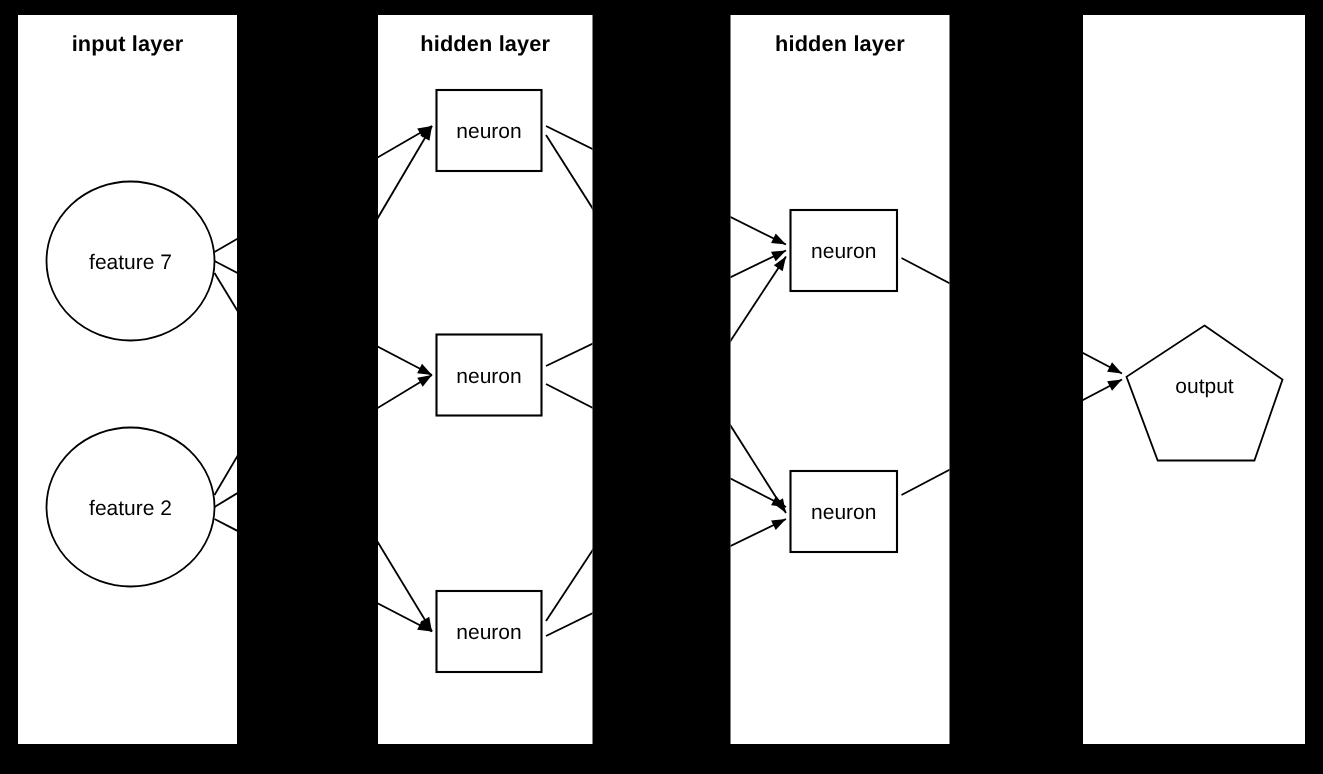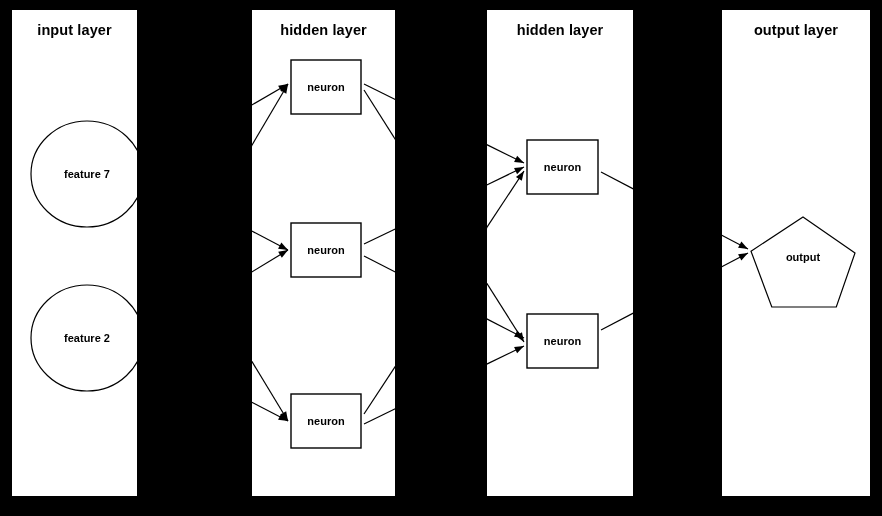--- a/index.html
+++ b/index.html
@@ -32,33 +32,32 @@
   }
   .panel-svg {
     position: absolute;
     left: 0;
     top: 0;
     overflow: visible;
   }
   .node-label {
     position: absolute;
     text-align: center;
-    font-size: 11px;
+    font-size: 14px;
     color: #000000;
     white-space: nowrap;
     transform: translate(-50%, -50%);
-    font-weight: bold;
   }
 </style>
 </head>
 <body>
 
 <div id="canvas" style="width: 882px; height: 516px; background: rgb(0, 0, 0);">
 
-<div class="layer-panel" style="left: 12px; top: 10px; width: 125px; height: 486px; background: rgb(255, 255, 255);">
+<div class="layer-panel" style="left: 12px; top: 10px; width: 146px; height: 486px; background: rgb(255, 255, 255);">
       <div class="layer-title" style="top: 12px;">input layer</div>
       <svg width="882" height="516" class="panel-svg" style="left: -12px; top: -10px; position: absolute;">
         <line x1="143" y1="168" x2="288" y2="84" stroke="#000000" stroke-width="1.2"></line>
         <line x1="143" y1="174" x2="288" y2="250" stroke="#000000" stroke-width="1.2"></line>
         <line x1="143" y1="182" x2="288" y2="421" stroke="#000000" stroke-width="1.2"></line>
         <line x1="143" y1="330" x2="288" y2="84" stroke="#000000" stroke-width="1.2"></line>
         <line x1="143" y1="338" x2="288" y2="250" stroke="#000000" stroke-width="1.2"></line>
         <line x1="143" y1="346" x2="288" y2="421" stroke="#000000" stroke-width="1.2"></line>
         <line x1="364" y1="84" x2="524" y2="163" stroke="#000000" stroke-width="1.2"></line>
         <line x1="364" y1="90" x2="524" y2="342" stroke="#000000" stroke-width="1.2"></line>
@@ -128,21 +127,20 @@
         <polygon points="524,346 517.131117888033,353.2676308747693 514.0437706750603,346.93461095072274" fill="#000000"></polygon>
         <line x1="601" y1="172" x2="748" y2="249" stroke="#000000" stroke-width="1.2"></line>
         <line x1="601" y1="330" x2="748" y2="253" stroke="#000000" stroke-width="1.2"></line>
         <rect x="527" y="140" width="71" height="54" fill="#ffffff" stroke="#000000" stroke-width="1.4"></rect>
         <rect x="527" y="314" width="71" height="54" fill="#ffffff" stroke="#000000" stroke-width="1.4"></rect>
       </svg>
       <div class="node-label" style="left: 75.5px; top: 157px;">neuron</div>
       <div class="node-label" style="left: 75.5px; top: 331px;">neuron</div>
     </div>
     <div class="layer-panel" style="left: 722px; top: 10px; width: 148px; height: 486px; background: rgb(255, 255, 255);">
-      <div class="layer-title" style="top: 12px;">output layer</div>
       <svg width="882" height="516" class="panel-svg" style="left: -722px; top: -10px; position: absolute;">
         <line x1="143" y1="168" x2="288" y2="84" stroke="#000000" stroke-width="1.2"></line>
         <line x1="143" y1="174" x2="288" y2="250" stroke="#000000" stroke-width="1.2"></line>
         <line x1="143" y1="182" x2="288" y2="421" stroke="#000000" stroke-width="1.2"></line>
         <line x1="143" y1="330" x2="288" y2="84" stroke="#000000" stroke-width="1.2"></line>
         <line x1="143" y1="338" x2="288" y2="250" stroke="#000000" stroke-width="1.2"></line>
         <line x1="143" y1="346" x2="288" y2="421" stroke="#000000" stroke-width="1.2"></line>
         <line x1="364" y1="84" x2="524" y2="163" stroke="#000000" stroke-width="1.2"></line>
         <line x1="364" y1="90" x2="524" y2="342" stroke="#000000" stroke-width="1.2"></line>
         <line x1="364" y1="244" x2="524" y2="167" stroke="#000000" stroke-width="1.2"></line>

